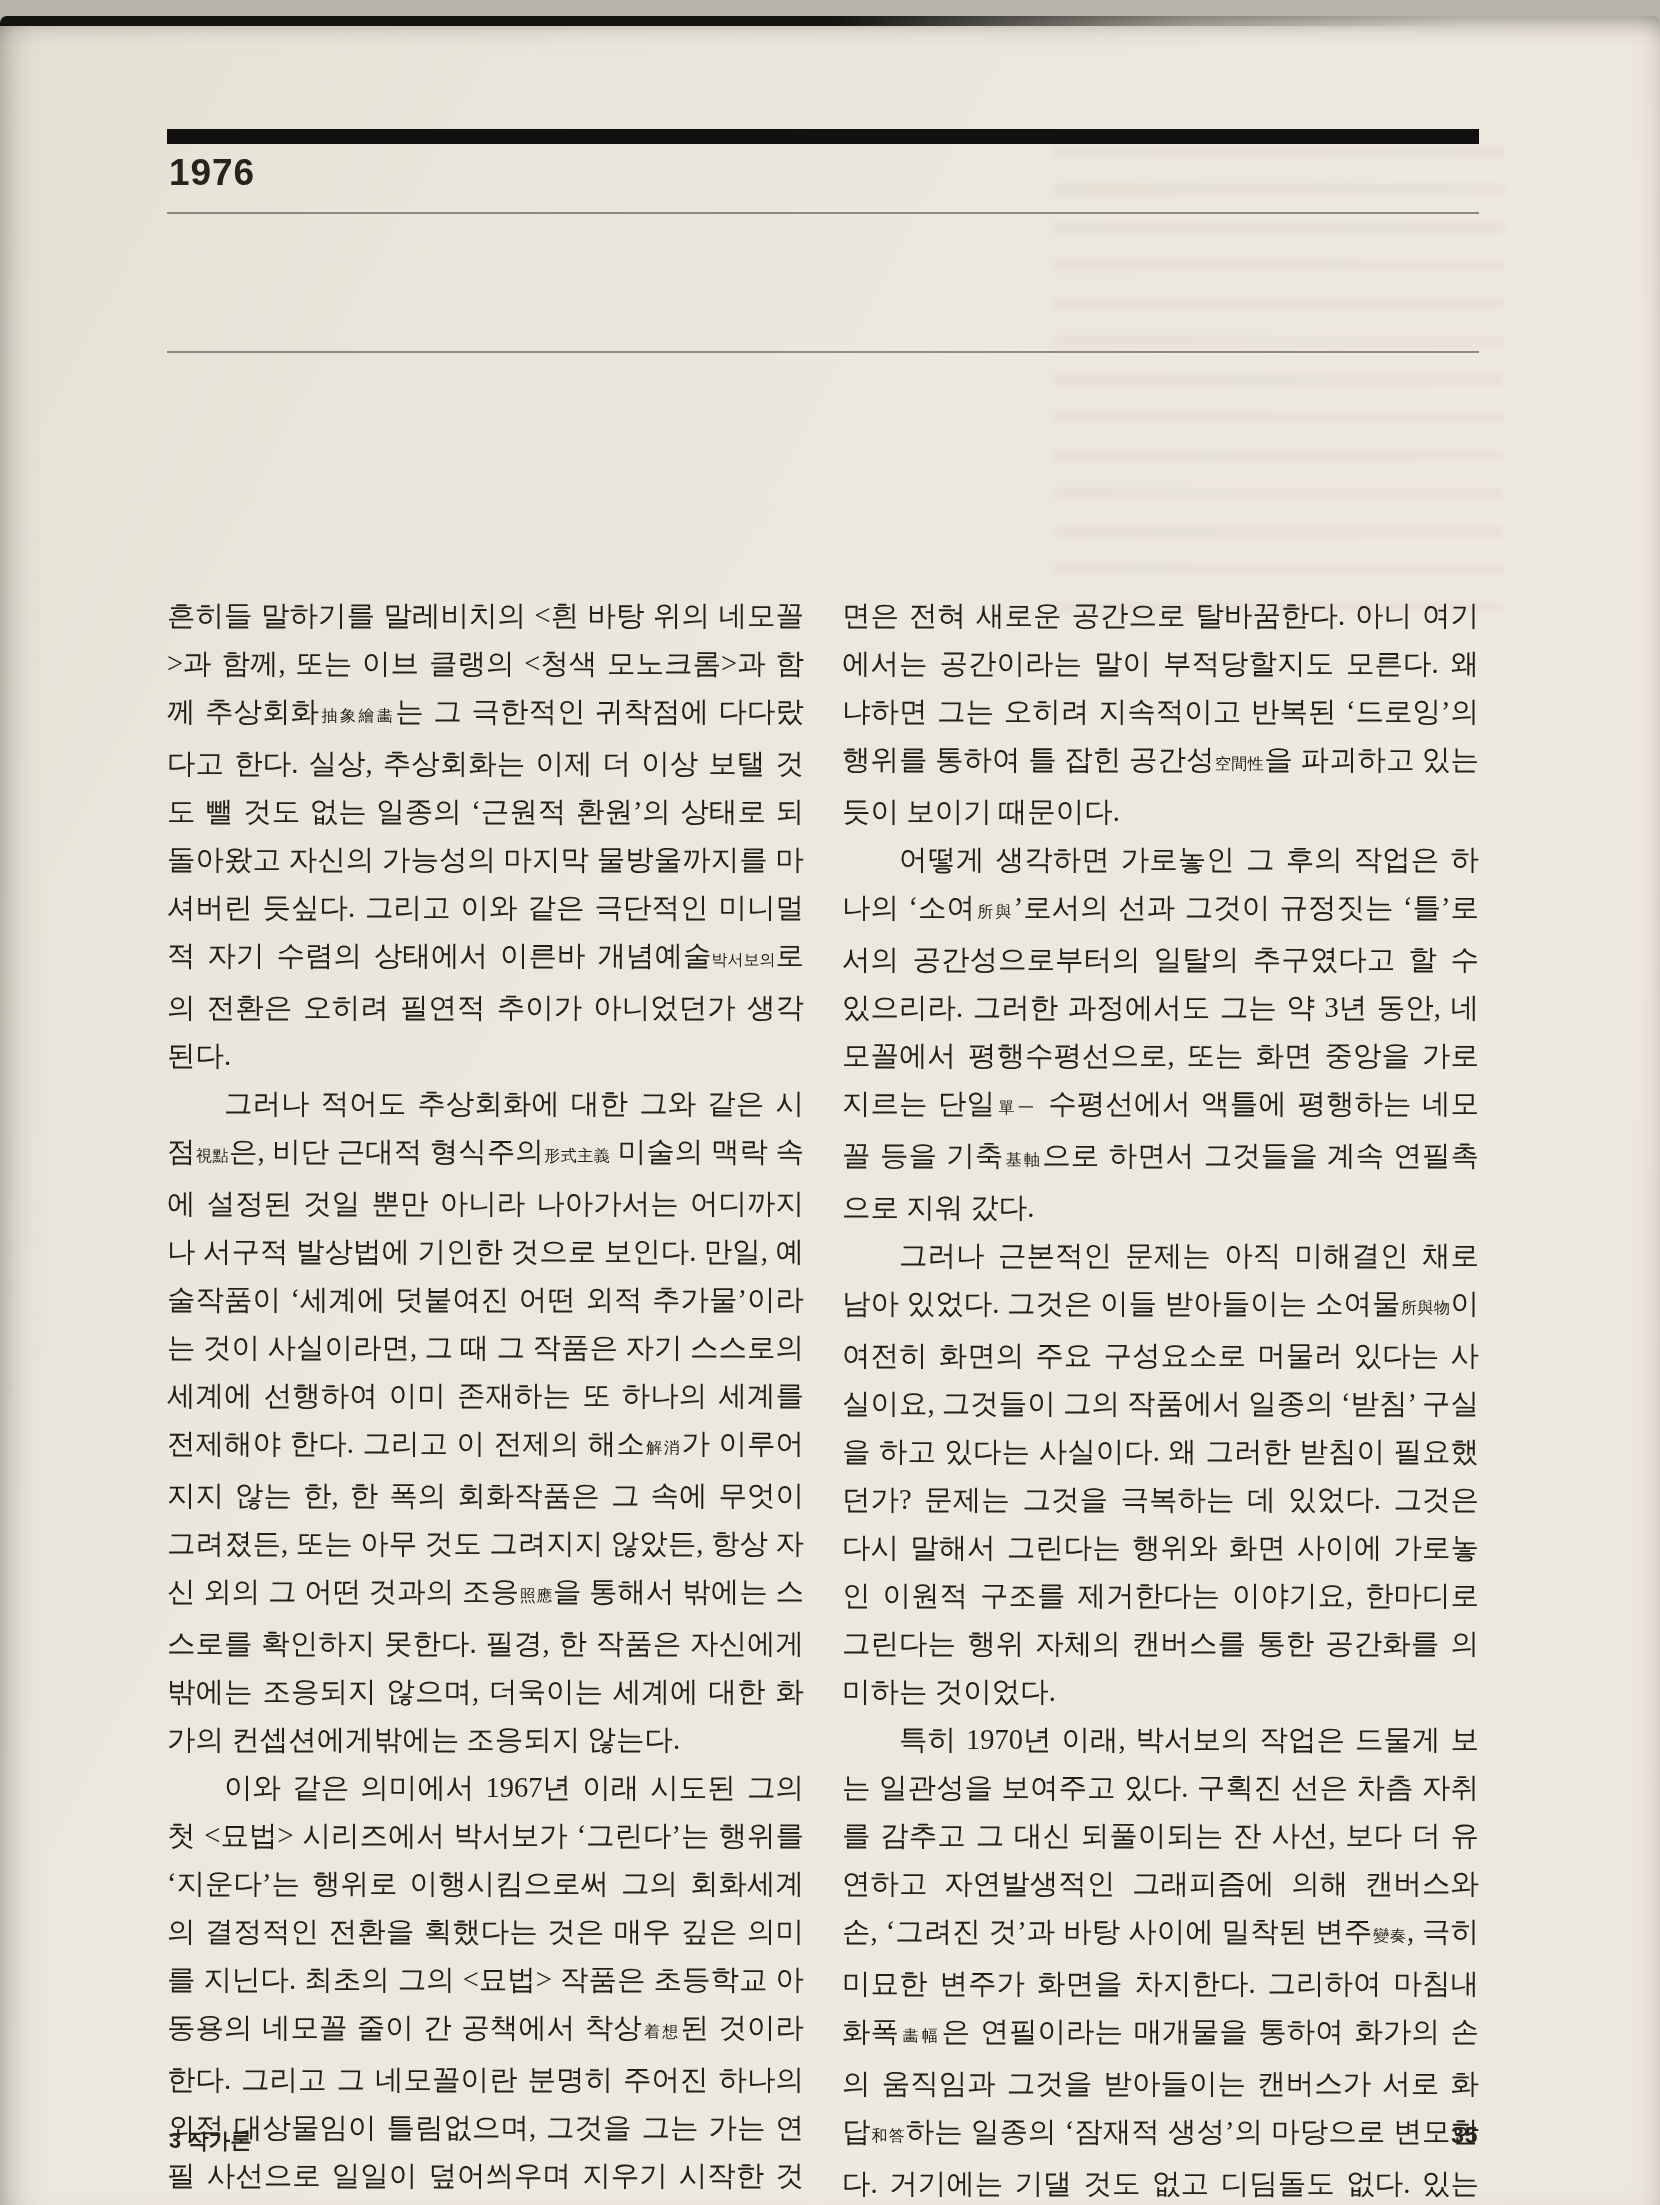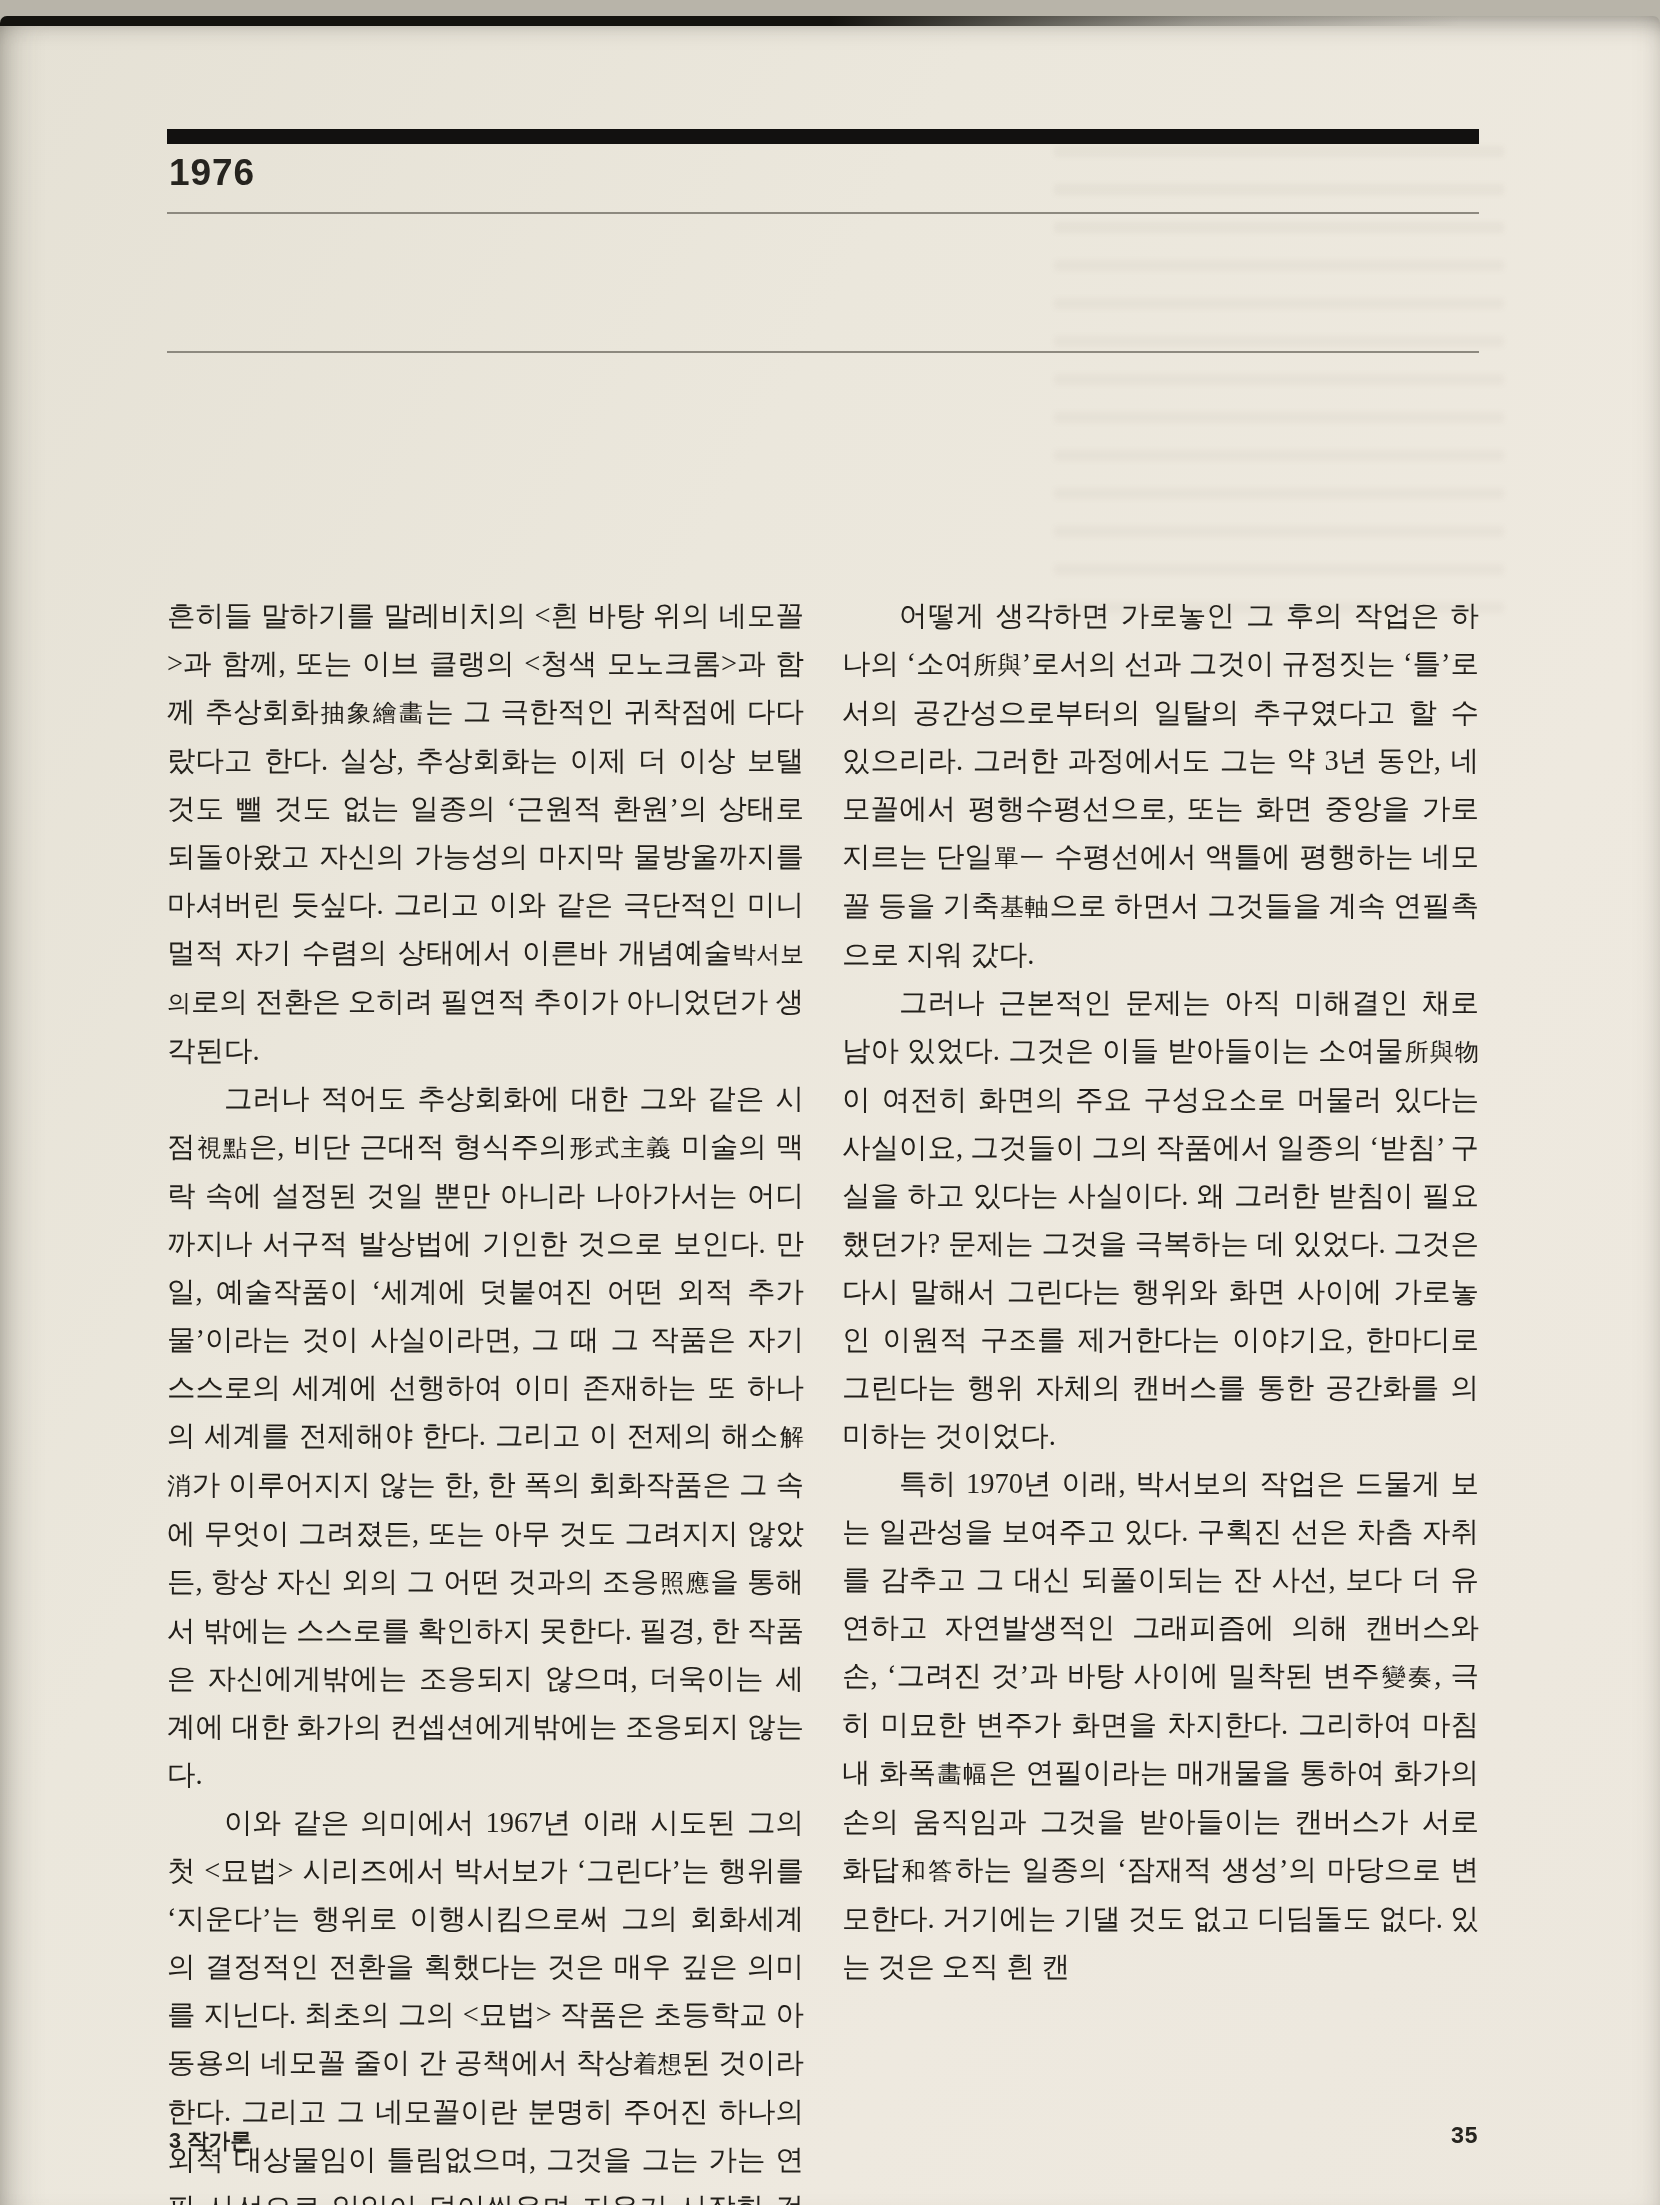--- a/index.html
+++ b/index.html
@@ -88,21 +88,21 @@
   .para {
     margin: 0;
     font-family: "Liberation Serif", serif;
     font-size: 28.5px;
     line-height: 48px;
     color: #221f1a;
     text-align: justify;
     word-break: break-all;
   }
   .para.indent { text-indent: 2em; }
-  .hanja { font-size: 24px; }
+  .hanja { font-size: 16px; }
   .footer-left {
     position: absolute;
     left: 169px; top: 2110px;
     font-family: "Liberation Sans", sans-serif;
     font-weight: 700;
     font-size: 21.6px;
     color: #26241f;
     text-align: right;
   }
   .footer-right {
@@ -127,20 +127,21 @@
 
   <div class="rule rule-2"></div>
 
   <div class="columns">
       <div class="col">
         <p class="para"><span>흔히들 말하기를 말레비치의 &lt;흰 바탕 위의 네모꼴&gt;과 함께, 또는 이브 클랭의 &lt;청색 모노크롬&gt;과 함께 추상회화</span><span class="hanja">抽象繪畵</span><span>는 그 극한적인 귀착점에 다다랐다고 한다. 실상, 추상회화는 이제 더 이상 보탤 것도 뺄 것도 없는 일종의 ‘근원적 환원’의 상태로 되돌아왔고 자신의 가능성의 마지막 물방울까지를 마셔버린 듯싶다. 그리고 이와 같은 극단적인 미니멀적 자기 수렴의 상태에서 이른바 개념예술</span><span class="hanja">박서보의</span><span>로의 전환은 오히려 필연적 추이가 아니었던가 생각된다.</span></p>
         <p class="para indent"><span>그러나 적어도 추상회화에 대한 그와 같은 시점</span><span class="hanja">視點</span><span>은, 비단 근대적 형식주의</span><span class="hanja">形式主義</span><span> 미술의 맥락 속에 설정된 것일 뿐만 아니라 나아가서는 어디까지나 서구적 발상법에 기인한 것으로 보인다. 만일, 예술작품이 ‘세계에 덧붙여진 어떤 외적 추가물’이라는 것이 사실이라면, 그 때 그 작품은 자기 스스로의 세계에 선행하여 이미 존재하는 또 하나의 세계를 전제해야 한다. 그리고 이 전제의 해소</span><span class="hanja">解消</span><span>가 이루어지지 않는 한, 한 폭의 회화작품은 그 속에 무엇이 그려졌든, 또는 아무 것도 그려지지 않았든, 항상 자신 외의 그 어떤 것과의 조응</span><span class="hanja">照應</span><span>을 통해서 밖에는 스스로를 확인하지 못한다. 필경, 한 작품은 자신에게밖에는 조응되지 않으며, 더욱이는 세계에 대한 화가의 컨셉션에게밖에는 조응되지 않는다.</span></p>
         <p class="para indent"><span>이와 같은 의미에서 1967년 이래 시도된 그의 첫 &lt;묘법&gt; 시리즈에서 박서보가 ‘그린다’는 행위를 ‘지운다’는 행위로 이행시킴으로써 그의 회화세계의 결정적인 전환을 획했다는 것은 매우 깊은 의미를 지닌다. 최초의 그의 &lt;묘법&gt; 작품은 초등학교 아동용의 네모꼴 줄이 간 공책에서 착상</span><span class="hanja">着想</span><span>된 것이라 한다. 그리고 그 네모꼴이란 분명히 주어진 하나의 외적 대상물임이 틀림없으며, 그것을 그는 가는 연필 사선으로 일일이 덮어씌우며 지우기 시작한 것이다. 그리하여 주어진 네모꼴과 치밀한 &lt;묘법&gt;의 선의 중첩으로 화</span></p>
       </div>
       <div class="col">
+        <p class="para"><span>면은 전혀 새로운 공간으로 탈바꿈한다. 아니 여기에서는 공간이라는 말이 부적당할지도 모른다. 왜냐하면 그는 오히려 지속적이고 반복된 ‘드로잉’의 행위를 통하여 틀 잡힌 공간성</span><span class="hanja">空間性</span><span>을 파괴하고 있는 듯이 보이기 때문이다.</span></p>
         <p class="para indent"><span>어떻게 생각하면 가로놓인 그 후의 작업은 하나의 ‘소여</span><span class="hanja">所與</span><span>’로서의 선과 그것이 규정짓는 ‘틀’로서의 공간성으로부터의 일탈의 추구였다고 할 수 있으리라. 그러한 과정에서도 그는 약 3년 동안, 네모꼴에서 평행수평선으로, 또는 화면 중앙을 가로지르는 단일</span><span class="hanja">單一</span><span> 수평선에서 액틀에 평행하는 네모꼴 등을 기축</span><span class="hanja">基軸</span><span>으로 하면서 그것들을 계속 연필촉으로 지워 갔다.</span></p>
         <p class="para indent"><span>그러나 근본적인 문제는 아직 미해결인 채로 남아 있었다. 그것은 이들 받아들이는 소여물</span><span class="hanja">所與物</span><span>이 여전히 화면의 주요 구성요소로 머물러 있다는 사실이요, 그것들이 그의 작품에서 일종의 ‘받침’ 구실을 하고 있다는 사실이다. 왜 그러한 받침이 필요했던가? 문제는 그것을 극복하는 데 있었다. 그것은 다시 말해서 그린다는 행위와 화면 사이에 가로놓인 이원적 구조를 제거한다는 이야기요, 한마디로 그린다는 행위 자체의 캔버스를 통한 공간화를 의미하는 것이었다.</span></p>
         <p class="para indent"><span>특히 1970년 이래, 박서보의 작업은 드물게 보는 일관성을 보여주고 있다. 구획진 선은 차츰 자취를 감추고 그 대신 되풀이되는 잔 사선, 보다 더 유연하고 자연발생적인 그래피즘에 의해 캔버스와 손, ‘그려진 것’과 바탕 사이에 밀착된 변주</span><span class="hanja">變奏</span><span>, 극히 미묘한 변주가 화면을 차지한다. 그리하여 마침내 화폭</span><span class="hanja">畵幅</span><span>은 연필이라는 매개물을 통하여 화가의 손의 움직임과 그것을 받아들이는 캔버스가 서로 화답</span><span class="hanja">和答</span><span>하는 일종의 ‘잠재적 생성’의 마당으로 변모한다. 거기에는 기댈 것도 없고 디딤돌도 없다. 있는 것은 오직 흰 캔</span></p>
       </div>
     </div>
 
   <div class="footer-left">3 작가론</div>
   <div class="footer-right">35</div>
 </div>
 

